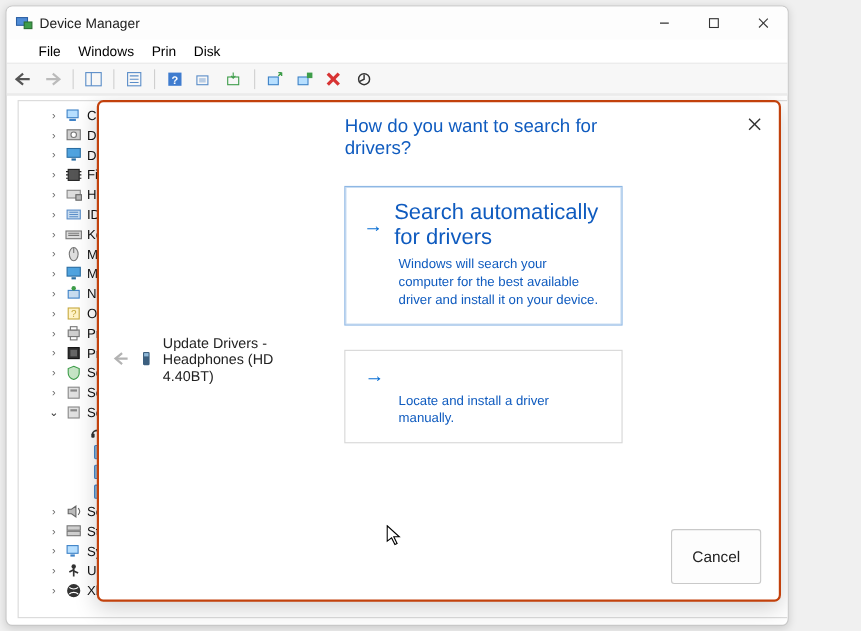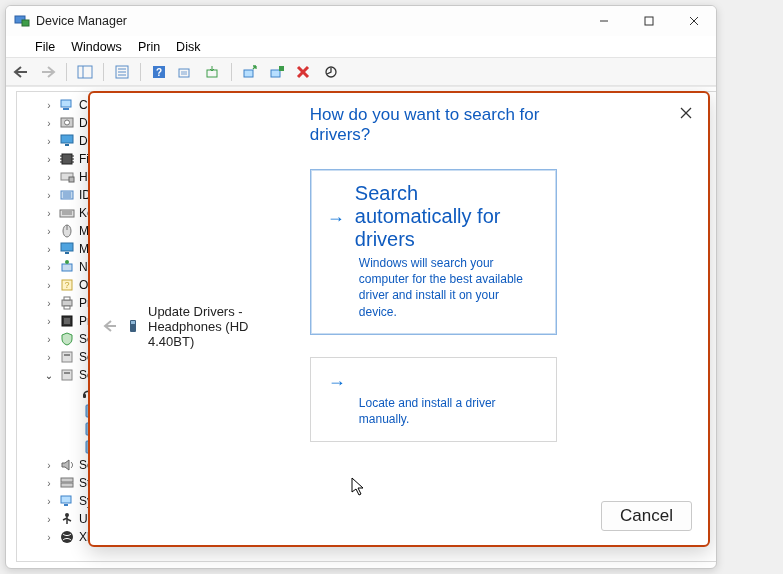--- a/index.html
+++ b/index.html
@@ -207,22 +207,22 @@
   .dlg-footer {
     margin-top:auto;
     padding: 10px 16px 14px 0;
     display:flex;
     justify-content:flex-end;
   }
   .btn {
     background:#fdfdfd;
     border:1px solid #c9c9c9;
     border-radius:3px;
-    padding:4px 18px;
-    font-size:17px;
+    padding:16px 18px;
+    font-size:14px;
     color:#222;
   }
   .cursor {
     position:absolute;
     left:345px; top:390px;
     pointer-events:none;
   }
 </style>
 </head>
 <body>

